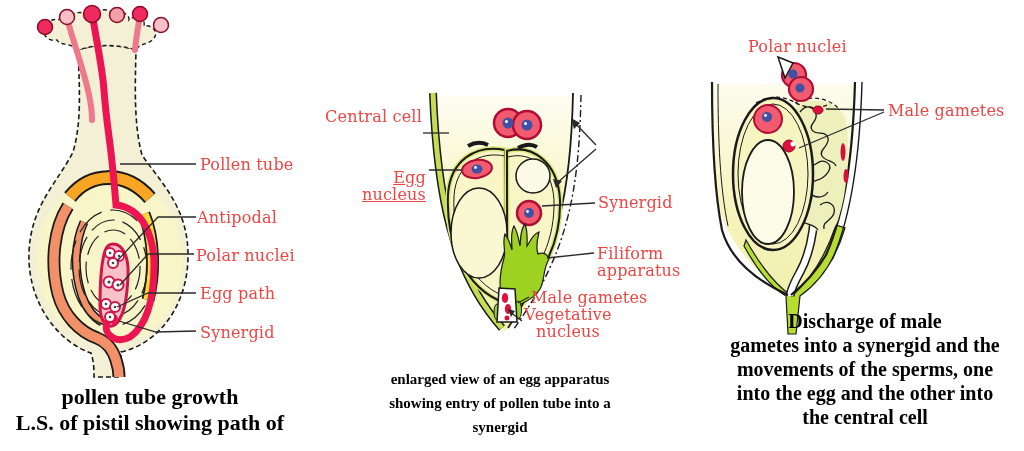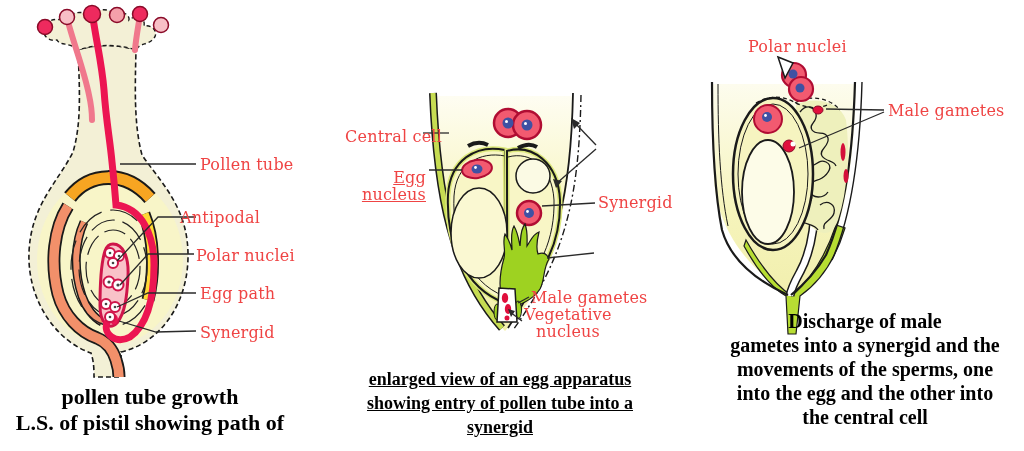--- a/index.html
+++ b/index.html
@@ -5,21 +5,21 @@
   html,body{margin:0;padding:0;background:#fff;}
   #canvas{position:relative;width:1024px;height:451px;background:#fff;overflow:hidden;
           font-family:"DejaVu Serif", serif;}
   #artwork{position:absolute;left:0;top:0;}
   .lbl{position:absolute;font-size:16px;line-height:1.08;color:#ef4444;letter-spacing:.2px;white-space:normal;}
   .lbl.r{text-align:right;}
   .lbl.c{text-align:center;}
   .cap{position:absolute;font-family:"Liberation Serif", serif;font-weight:bold;color:#000;text-align:center;}
   .cap div{white-space:nowrap;}
   #cap-left{left:0;top:384;width:300px;font-size:22px;line-height:26px;left:0px;top:384px;}
-  #cap-mid{left:330px;top:367px;width:340px;font-size:18px;line-height:24px;text-decoration:underline;}
+  #cap-mid{left:330px;top:367px;width:340px;font-size:15px;line-height:24px;}
   #cap-right{left:700px;top:309px;width:330px;font-size:20px;line-height:24px;}
 </style>
 </head>
 <body>
 
 <div id="canvas">
 
 <svg id="artwork" width="1024" height="451" viewBox="0 0 1024 451">
   <defs>
     <linearGradient id="gradMid" x1="0" y1="0" x2="0" y2="1">
@@ -216,28 +216,29 @@
     <polygon points="778,57 793,63 785,78" fill="#ffffff" stroke="#1a1a1a" stroke-width="1.5"></polygon>
 
     <g stroke="#2a2a2a" stroke-width="1.3" fill="none">
       <path d="M 884,110 L 826,109"></path>
       <path d="M 884,112 L 799,148"></path>
     </g>
   </g>
 </svg>
 
   <div class="lbl" style="left:200px;top:156px;">Pollen tube</div>
-  <div class="lbl" style="left:180px;top:209px;">Antipodal</div>
+  <div class="lbl" style="left:197px;top:209px;">Antipodal</div>
   <div class="lbl" style="left:196px;top:247px;">Polar nuclei</div>
   <div class="lbl" style="left:200px;top:285px;">Egg path</div>
   <div class="lbl" style="left:200px;top:324px;">Synergid</div>
 
-  <div class="lbl r" style="left:318px;top:128px;width:104px;margin-left:20px;">Central cell</div>
+  <div class="lbl r" style="left:318px;top:108px;width:104px;">Central cell</div>
   <div class="lbl r" style="left:354px;top:169px;width:72px;text-decoration:underline;">Egg nucleus</div>
   <div class="lbl" style="left:598px;top:194px;">Synergid</div>
+  <div class="lbl" style="left:597px;top:245px;width:95px;">Filiform apparatus</div>
   <div class="lbl" style="left:531px;top:289px;width:130px;">Male gametes</div>
   <div class="lbl c" style="left:518px;top:306px;width:100px;">Vegetative nucleus</div>
 
   <div class="lbl" style="left:748px;top:38px;">Polar nuclei</div>
   <div class="lbl" style="left:888px;top:102px;">Male gametes</div>
 
   <div class="cap" id="cap-left">
     <div>pollen tube growth</div>
     <div>L.S. of pistil showing path of</div>
   </div>

